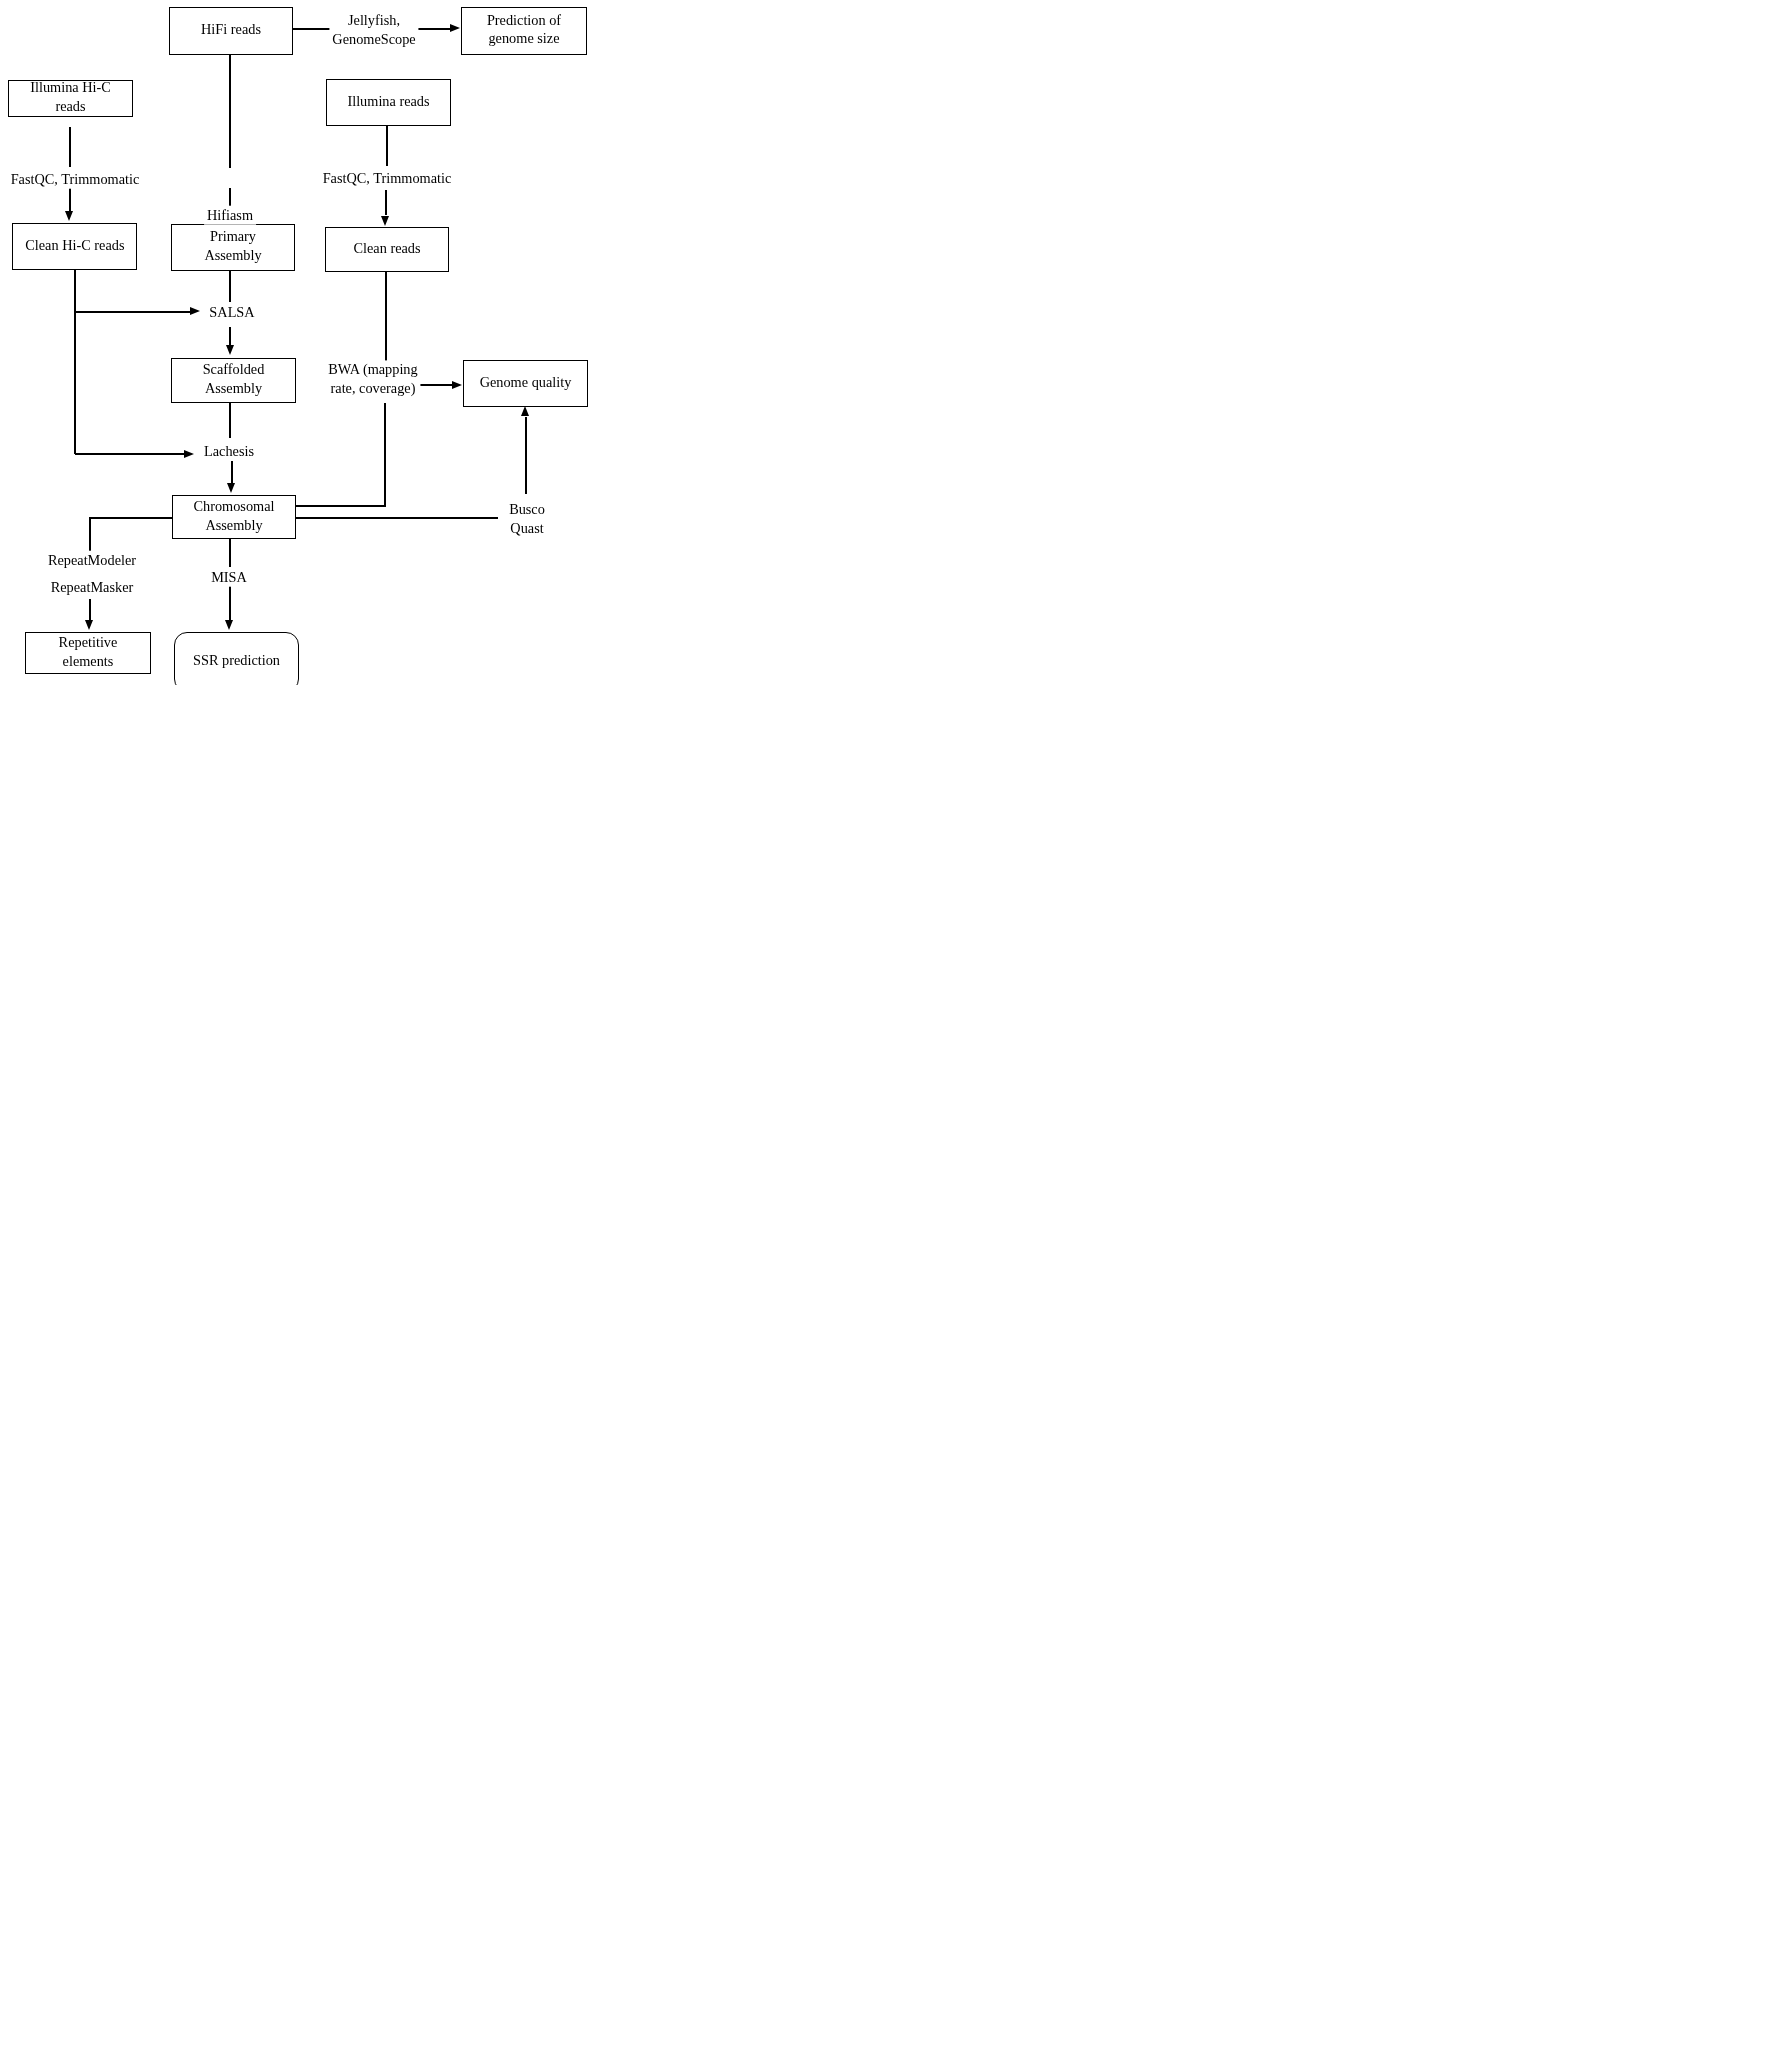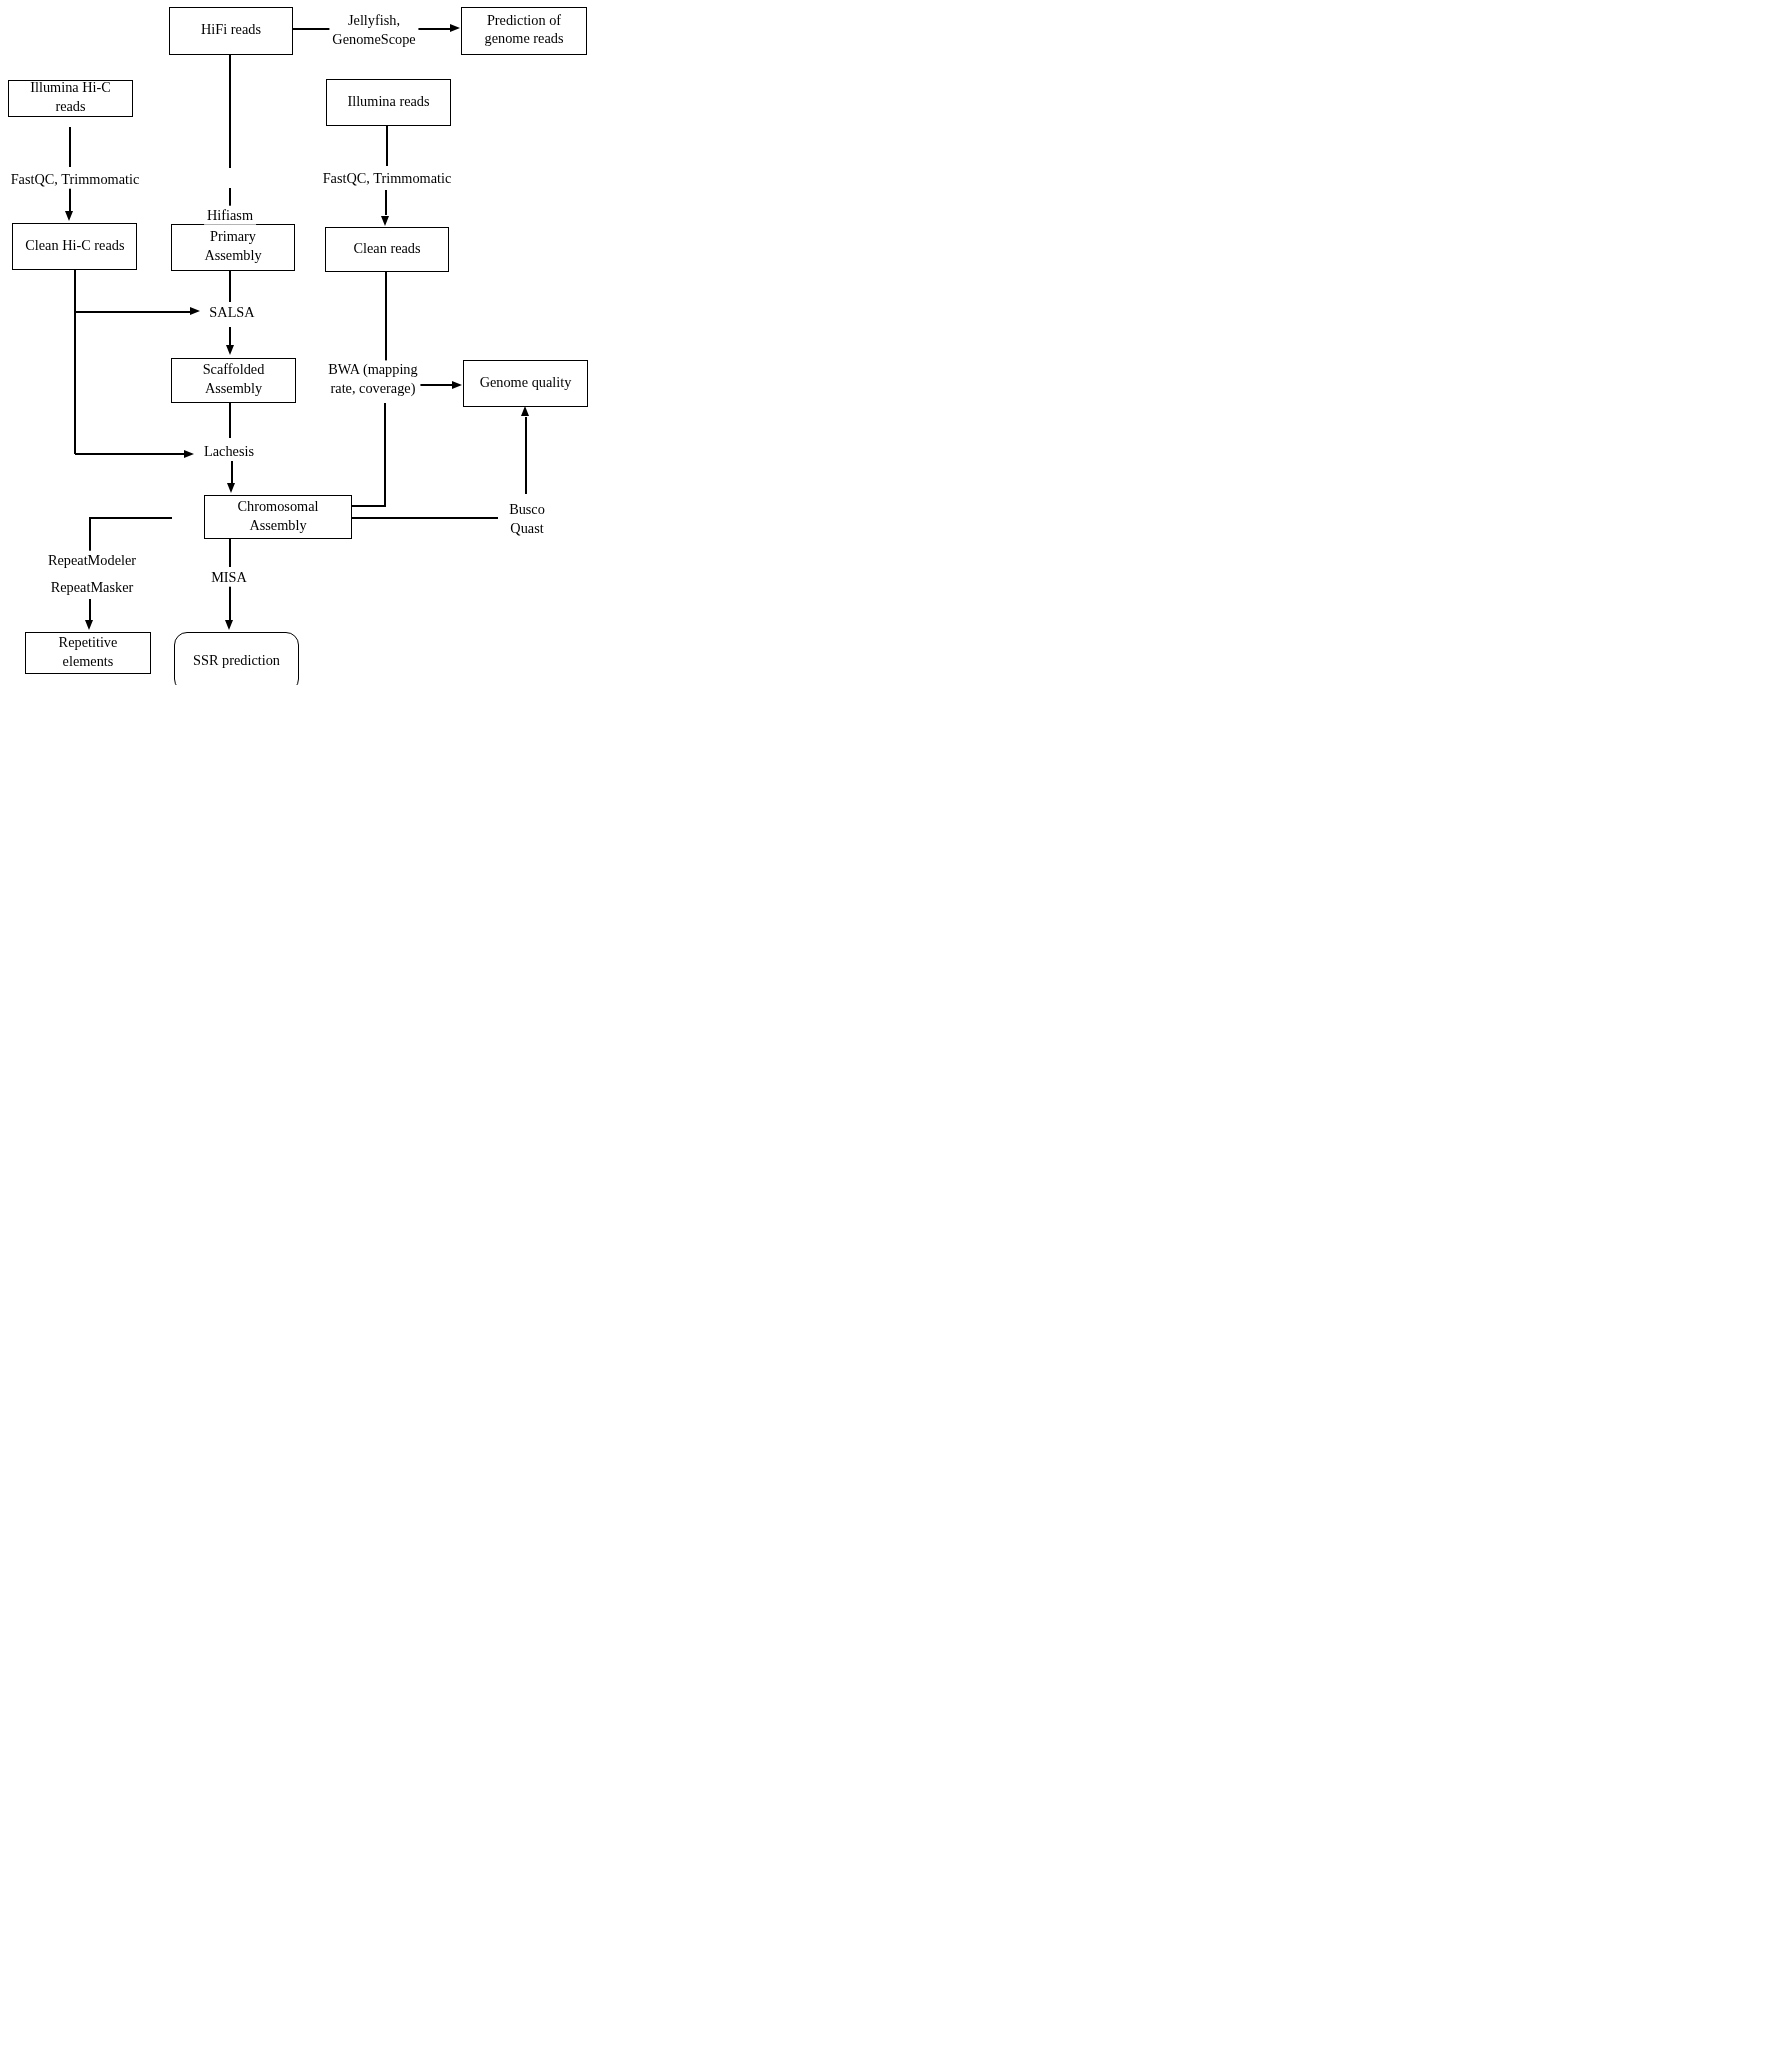--- a/index.html
+++ b/index.html
@@ -125,40 +125,40 @@
   <div class="line" style="left:89px; top:599px; width:1.9px; height:22px;"></div>
   <div class="ah ah-d" style="left:85px; top:620px;"></div>
 
   <div class="line" style="left:229px; top:539px; width:1.9px; height:28px;"></div>
   <div class="line" style="left:229px; top:585px; width:1.9px; height:35px;"></div>
   <div class="ah ah-d" style="left:225px; top:620px;"></div>
 
   <div class="node" style="left:169px; top:7.1px; width:124px; height:48px;">HiFi reads</div>
 
   <div class="node" style="left:461px; top:6.7px; width:126px; height:48px;">Prediction of
-genome reads</div>
+genome size</div>
 
   <div class="node" style="left:8px; top:80px; width:125px; height:37px;">Illumina Hi-C
 reads</div>
 
   <div class="node" style="left:326px; top:79px; width:125px; height:47px;">Illumina reads</div>
 
   <div class="node" style="left:12.4px; top:223px; width:125px; height:47px;">Clean Hi-C reads</div>
 
   <div class="node" style="left:171px; top:224px; width:124px; height:47px;">Primary
 Assembly</div>
 
   <div class="node" style="left:325px; top:227px; width:124px; height:45px;">Clean reads</div>
 
   <div class="node" style="left:171px; top:358px; width:125px; height:45px;">Scaffolded
 Assembly</div>
 
   <div class="node" style="left:463px; top:360px; width:125px; height:47px;">Genome quality</div>
 
-  <div class="node" style="left:172px; top:495px; width:148px; height:44px;margin-left:32px;">Chromosomal
+  <div class="node" style="left:172px; top:495px; width:124px; height:44px;">Chromosomal
 Assembly</div>
 
   <div class="node" style="left:25px; top:632px; width:126px; height:42px;">Repetitive
 elements</div>
 
   <div class="node" style="left:174px; top:632px; width:125px; height:60px;border-radius:13px;">SSR prediction</div>
 
   <div class="flabel" style="left:374px; top:30px;">Jellyfish,
 GenomeScope</div>
 

